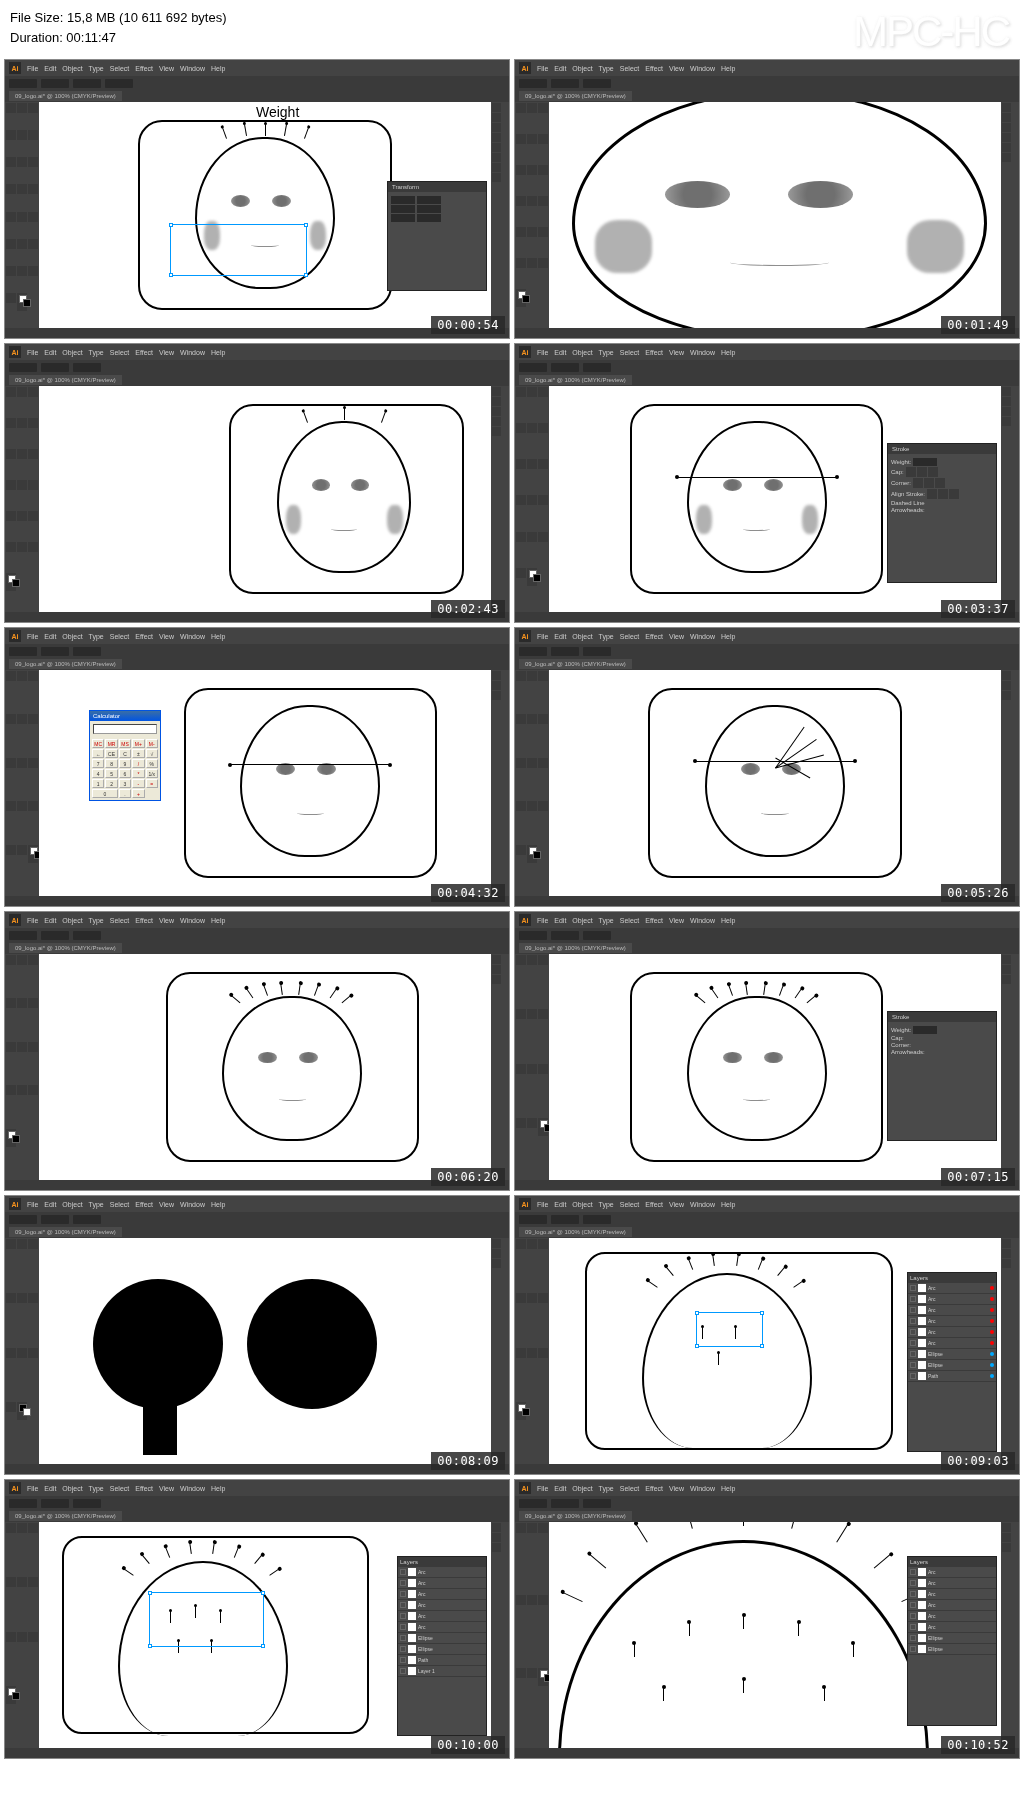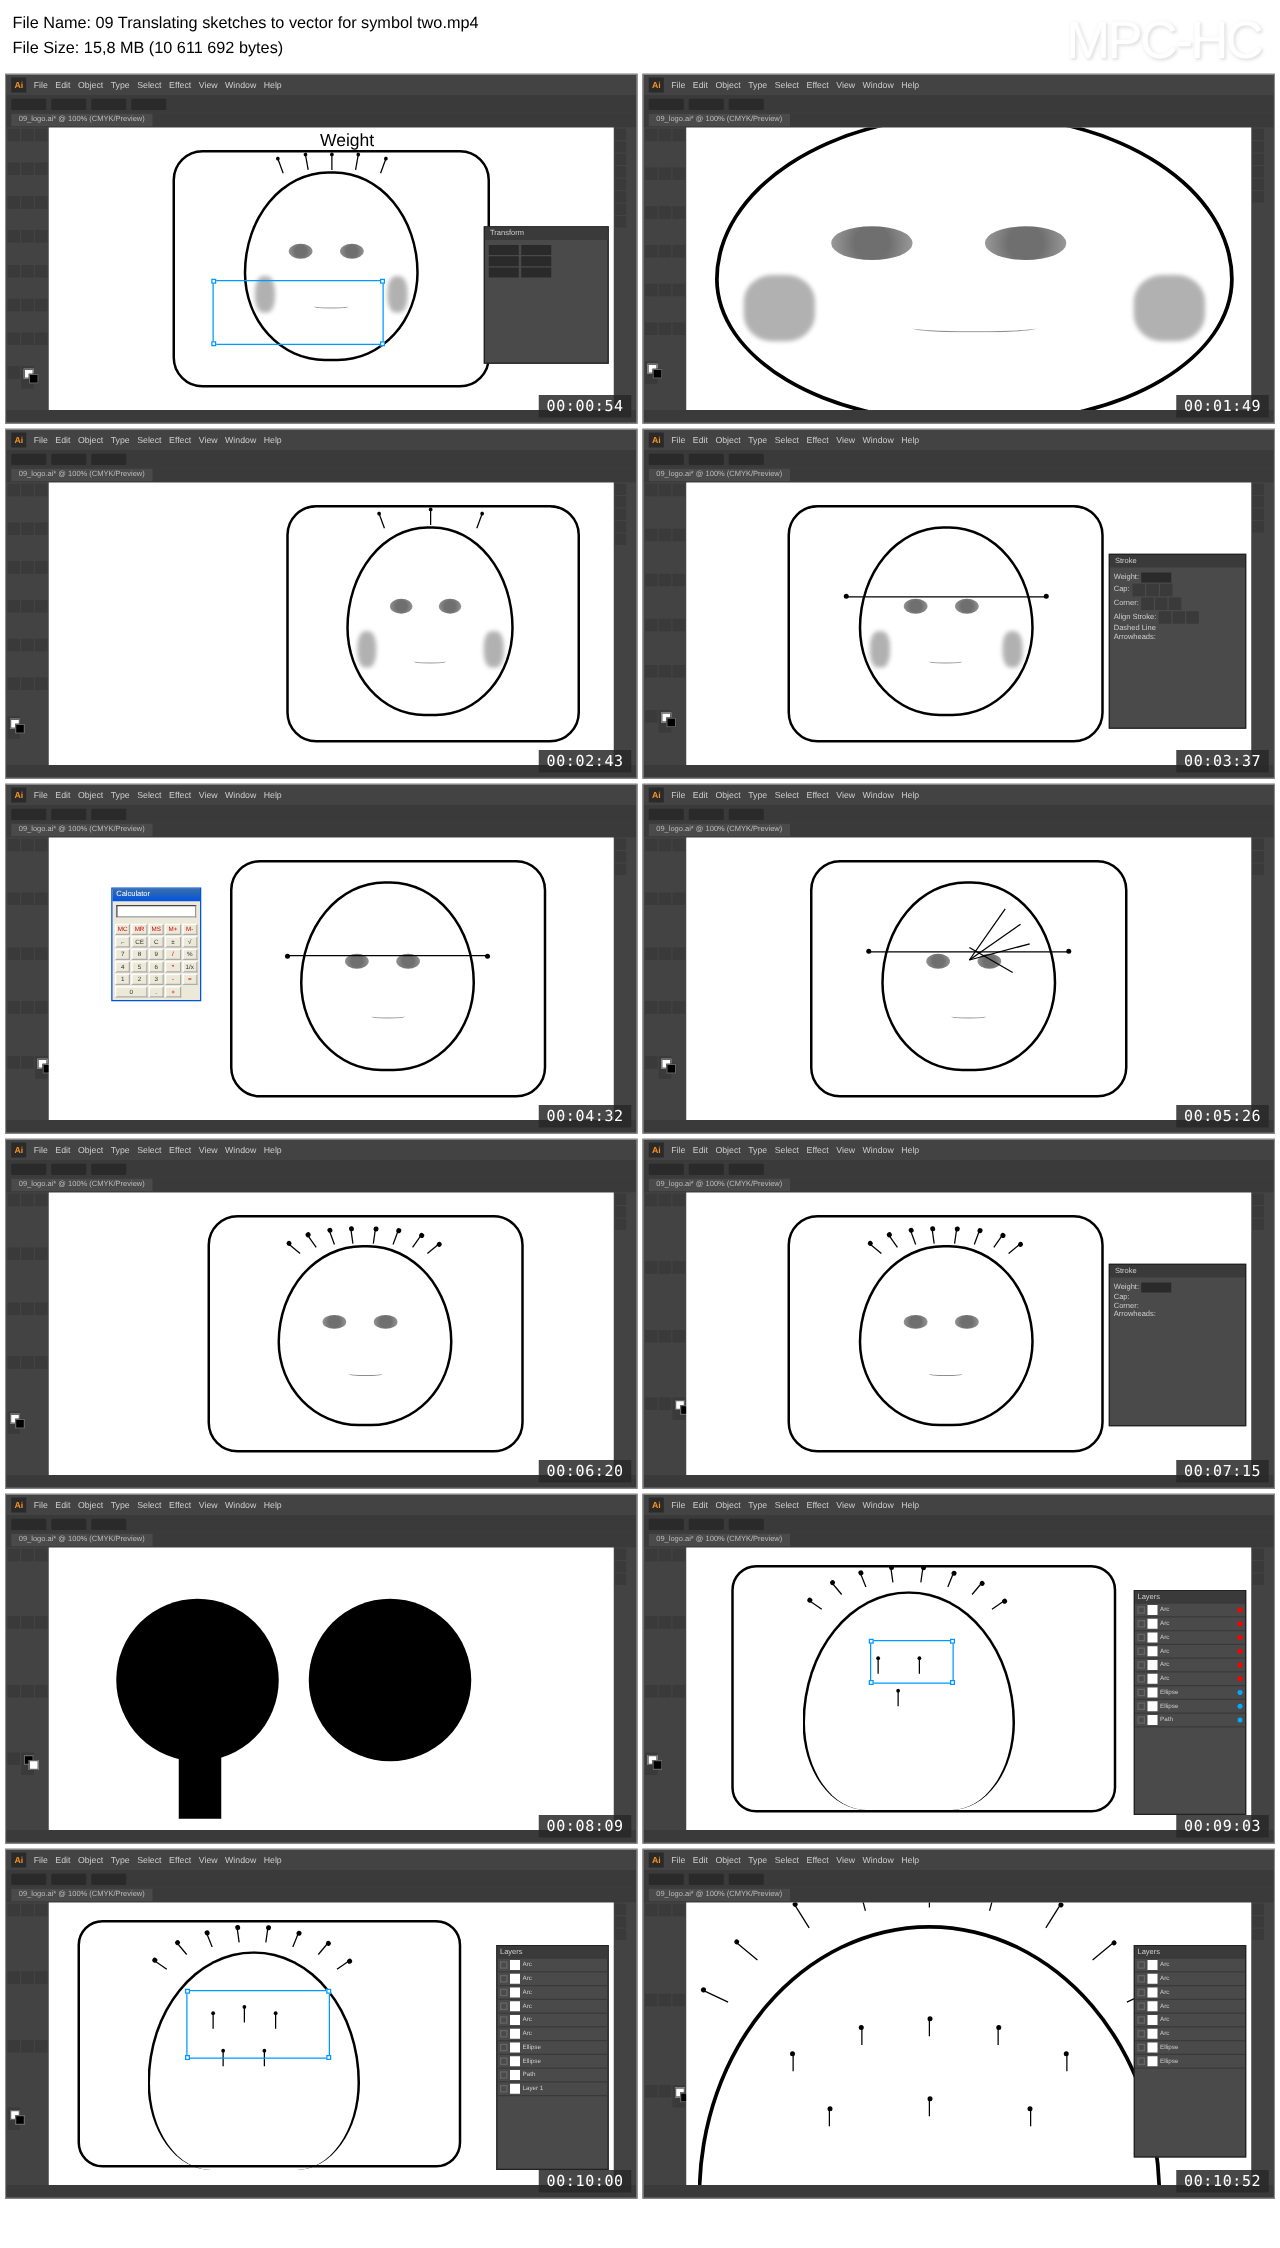--- a/index.html
+++ b/index.html
@@ -80,22 +80,22 @@
 
 .vector-head{position:absolute;border:2px solid #000;border-radius:50% 50% 30% 30%/60% 60% 40% 40%}
 
 
 .ray{position:absolute;width:1px;background:#000;transform-origin:bottom center}
 </style>
 </head>
 <body>
 
 <div class="header">
-  <div class="header-line">File Name: 09 Translating sketches to vector for symbol two.mp4</div>
   <div class="header-line">File Size: 15,8 MB (10 611 692 bytes)</div>
+  <div class="header-line">Duration: 00:11:47</div>
   <div class="mpc-logo">MPC-HC</div>
 </div>
 
 <div class="grid">
 
 <div class="thumb">
   <div class="ai-frame">
     <div class="menubar">
       <div class="ai-icon">Ai</div>
       <span>File</span>

